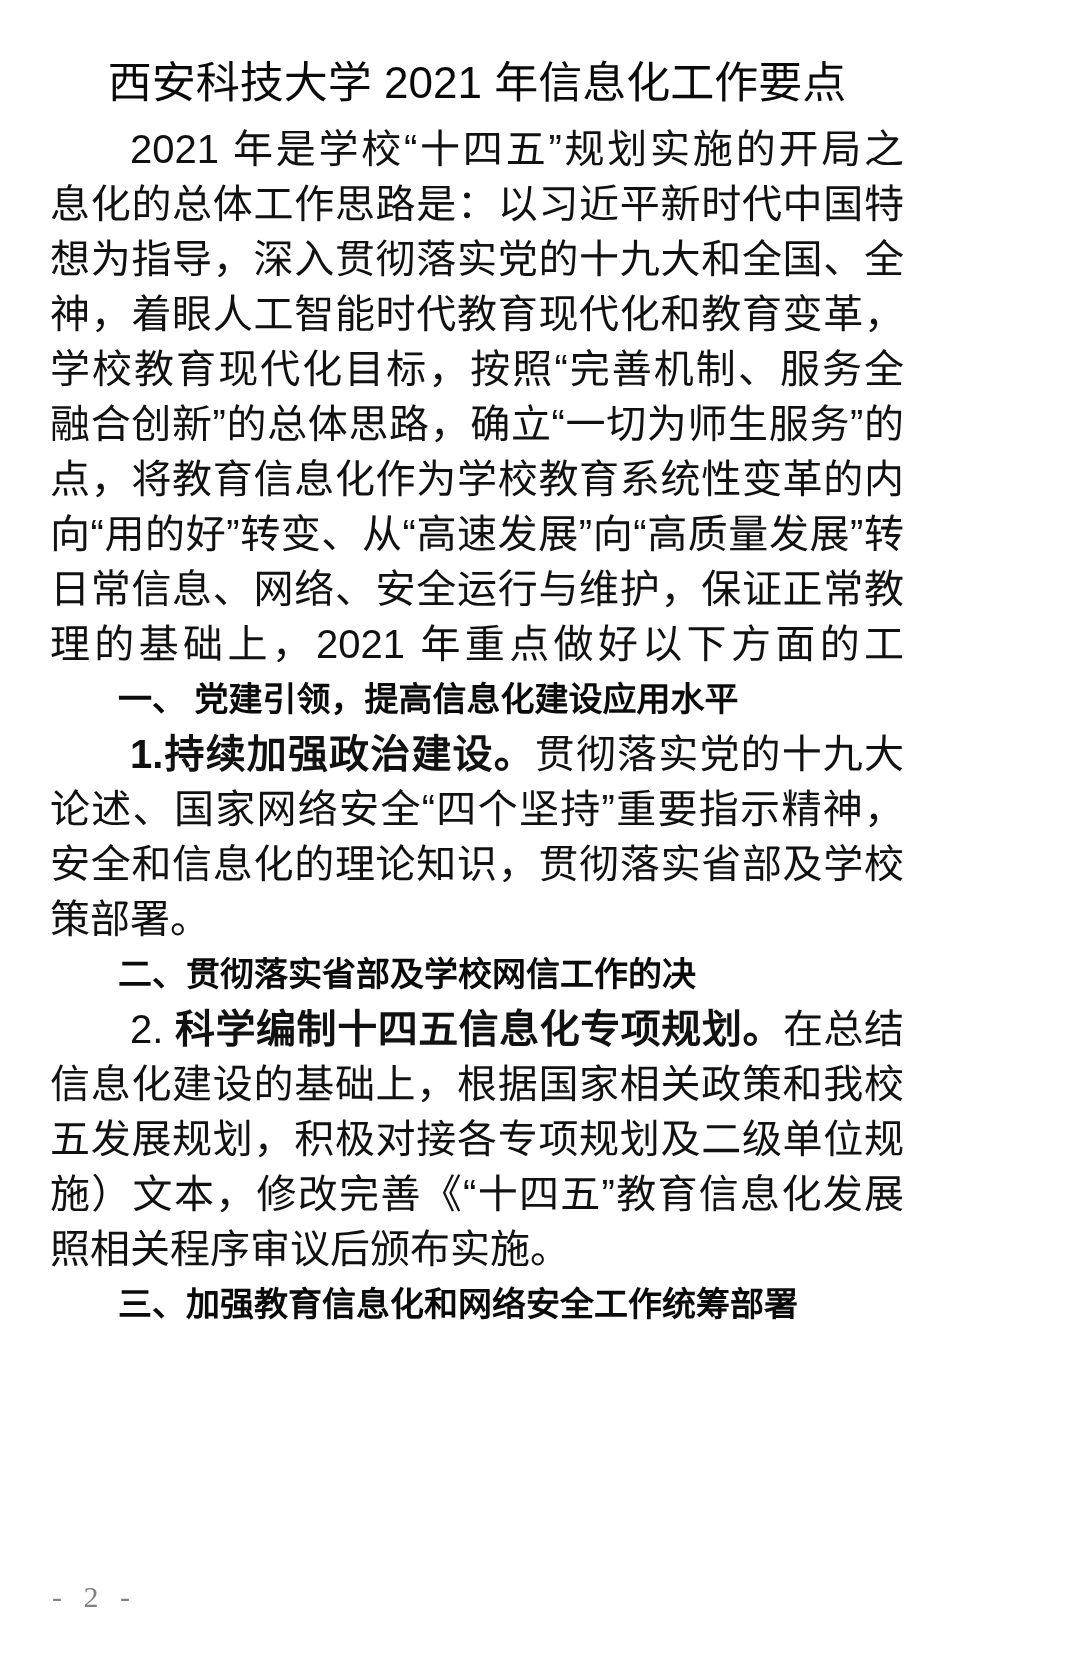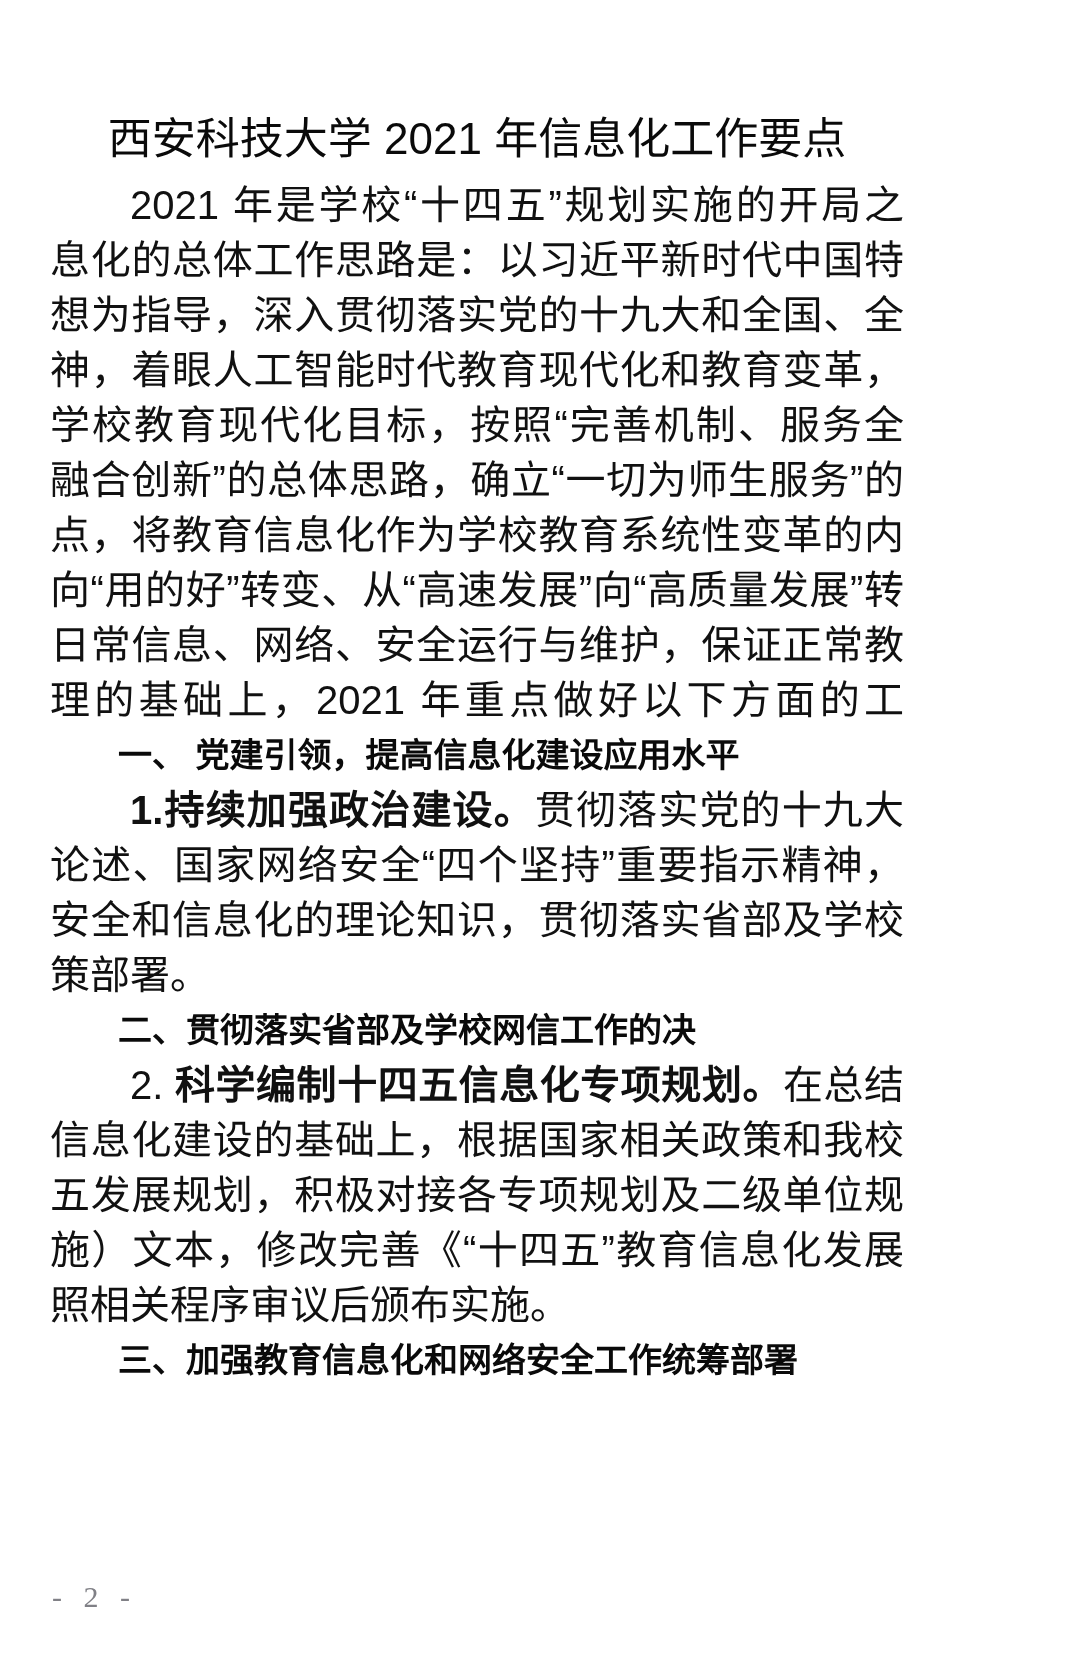--- a/index.html
+++ b/index.html
@@ -7,21 +7,21 @@
     padding: 0;
     background: #ffffff;
   }
   .page {
     position: relative;
     width: 933px;
     height: 1666px;
     background: #ffffff;
     overflow: hidden;
     box-sizing: border-box;
-    padding: 108px 29px 0 50px;
+    padding: 52px 29px 0 50px;
     font-family: "Liberation Sans", "DejaVu Sans", sans-serif;
     color: #111111;
   }
   .doc-title {
     margin: 0 0 8px 0;
     font-size: 44px;
     font-weight: 400;
     line-height: 62px;
     text-align: center;
     white-space: nowrap;
@@ -46,20 +46,21 @@
   }
   .heading {
     font-size: 34px;
     line-height: 55px;
     height: 55px;
     font-weight: 700;
     text-indent: 2em;
     text-align: left;
     text-align-last: left;
     color: #0a0a0a;
+    font-family: Liberation Serif, serif;
   }
   .bold-lead { font-weight: 700; }
   .reg { font-weight: 400; }
   .page-footer {
     position: absolute;
     left: 52px;
     bottom: 52px;
     font-family: "Liberation Serif", "DejaVu Serif", serif;
     font-size: 30px;
     letter-spacing: 7px;

